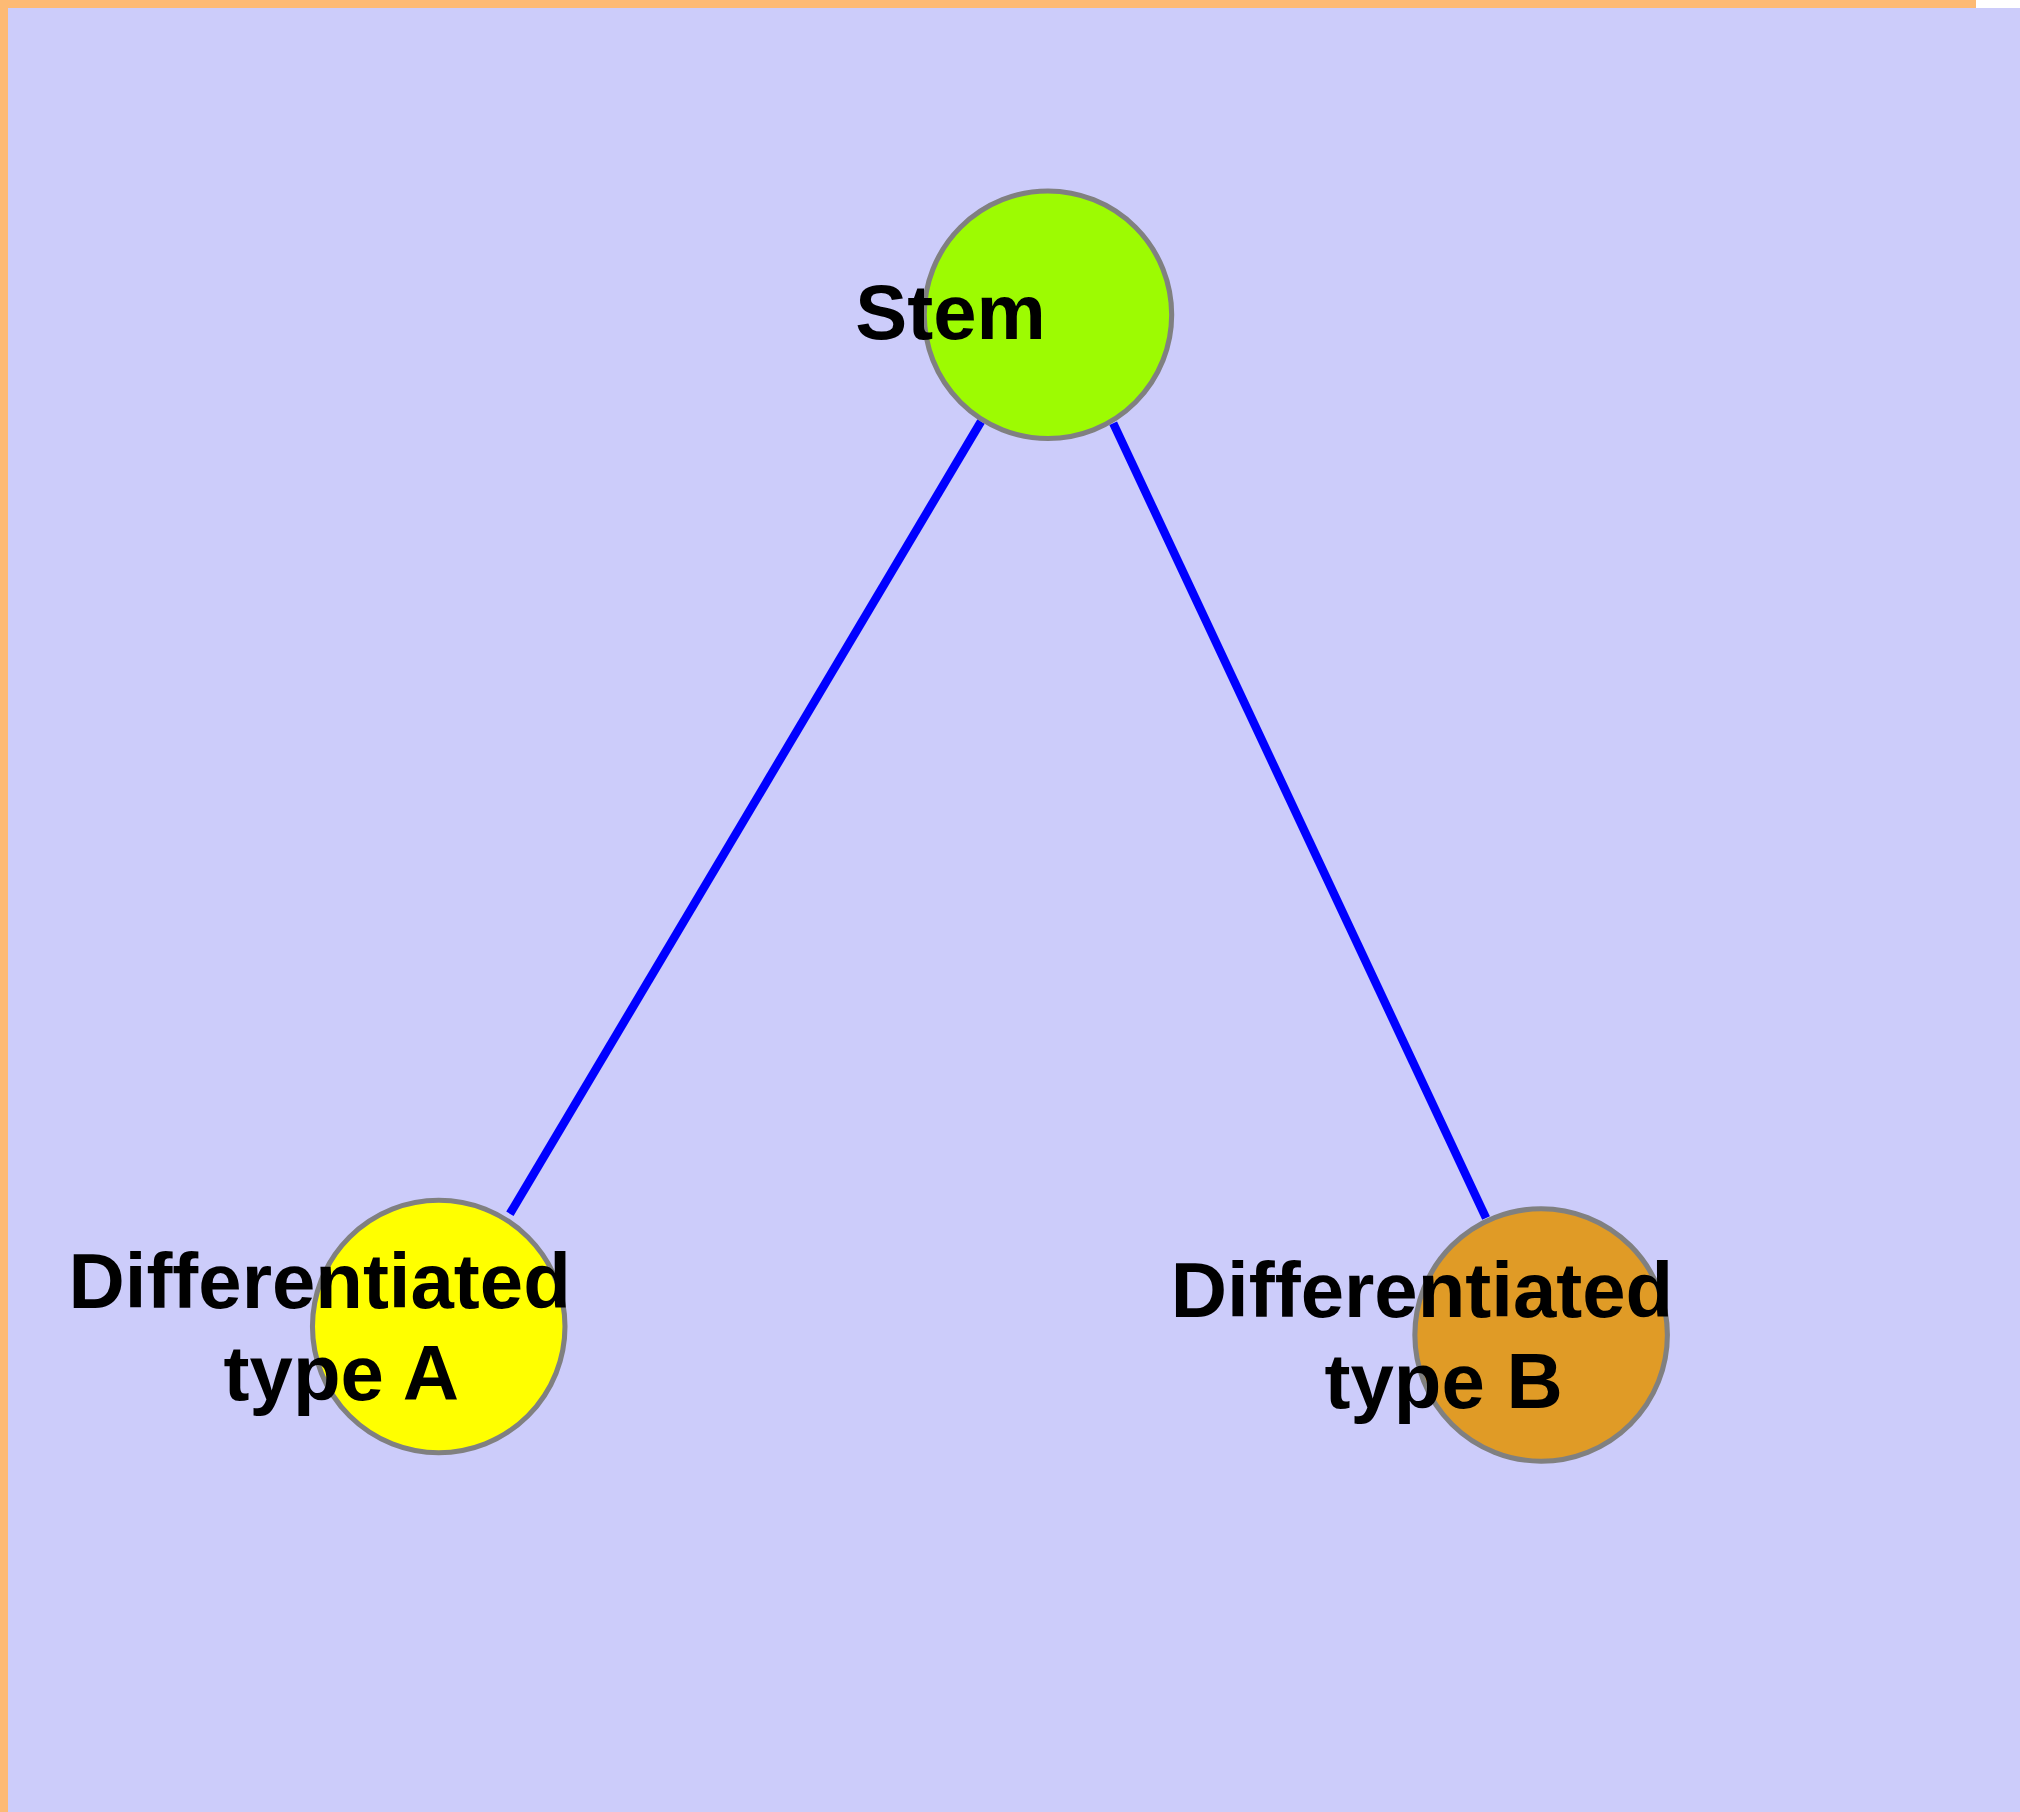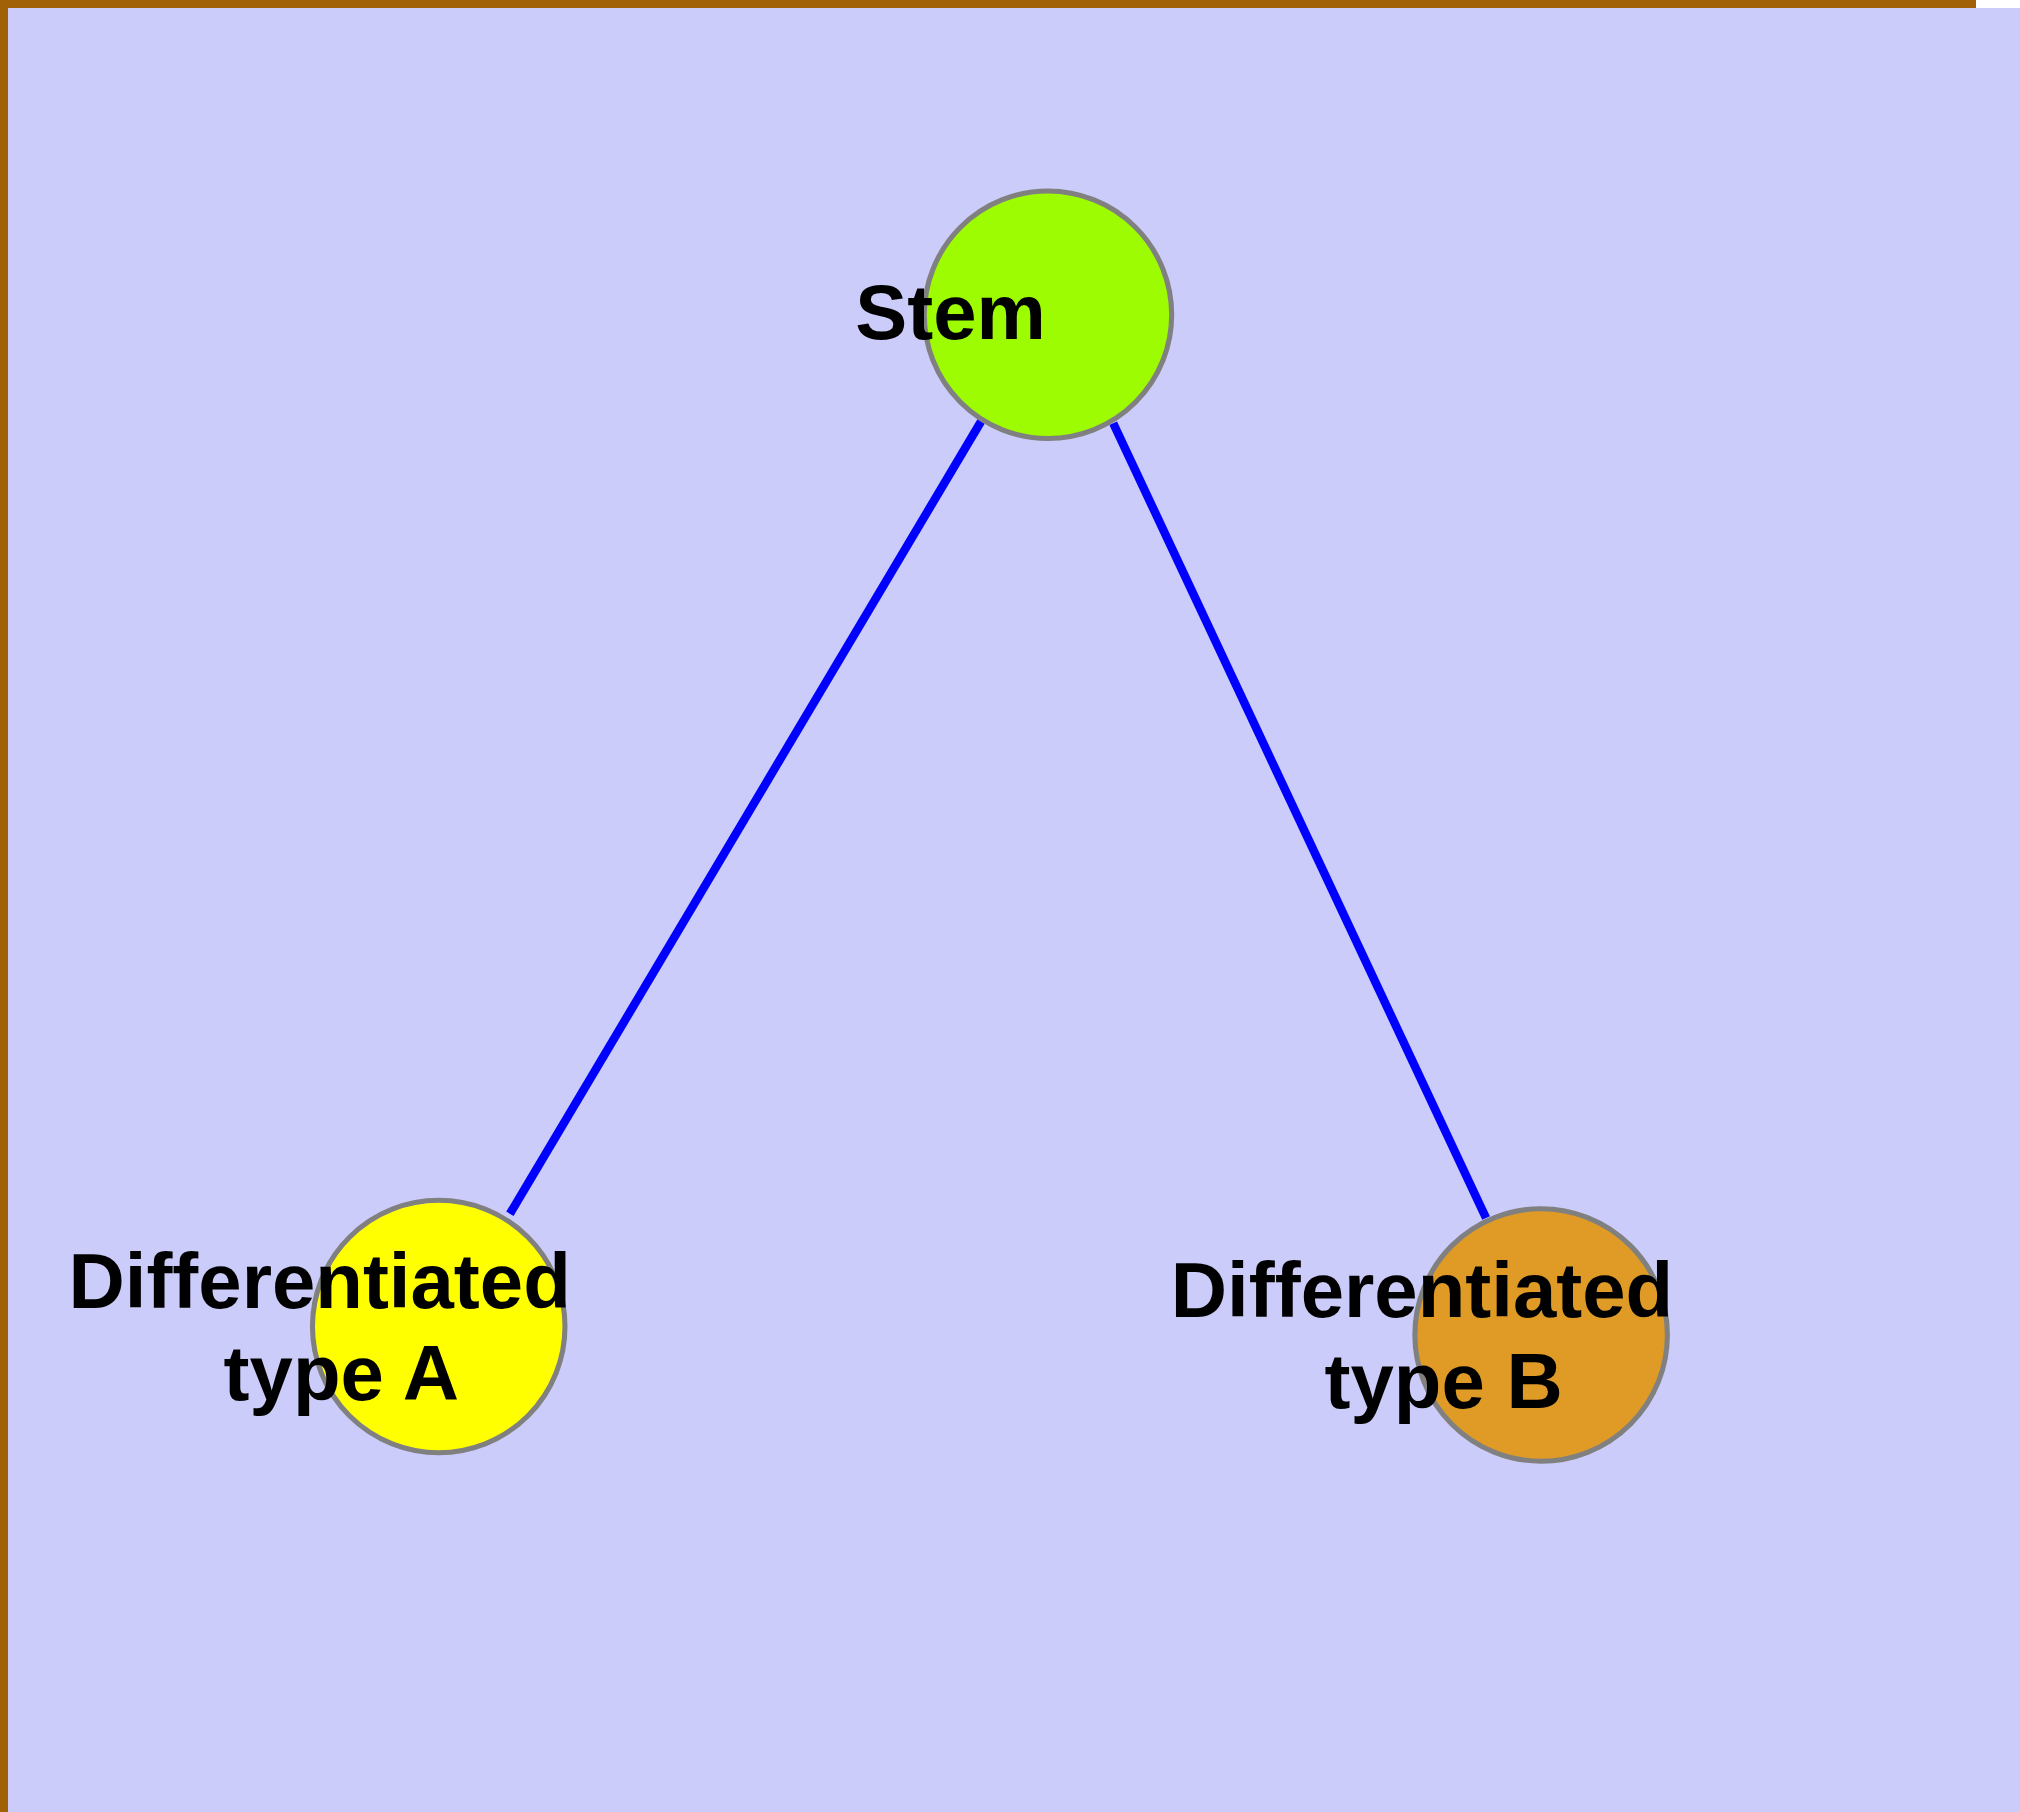--- a/index.html
+++ b/index.html
@@ -10,21 +10,21 @@
   body {
     width: 2021px;
     height: 1812px;
     overflow: hidden;
     font-family: "Liberation Sans", sans-serif;
   }
   #graph-canvas {
     position: relative;
     width: 1976px;
     height: 1812px;
-    background: #a16207;
+    background: #fdba74;
   }
   #graph-plot {
     position: absolute;
     left: 7.6px;
     top: 7.6px;
     width: 2013px;
     height: 1804px;
     background: #ccccfa;
     overflow: visible;
   }

